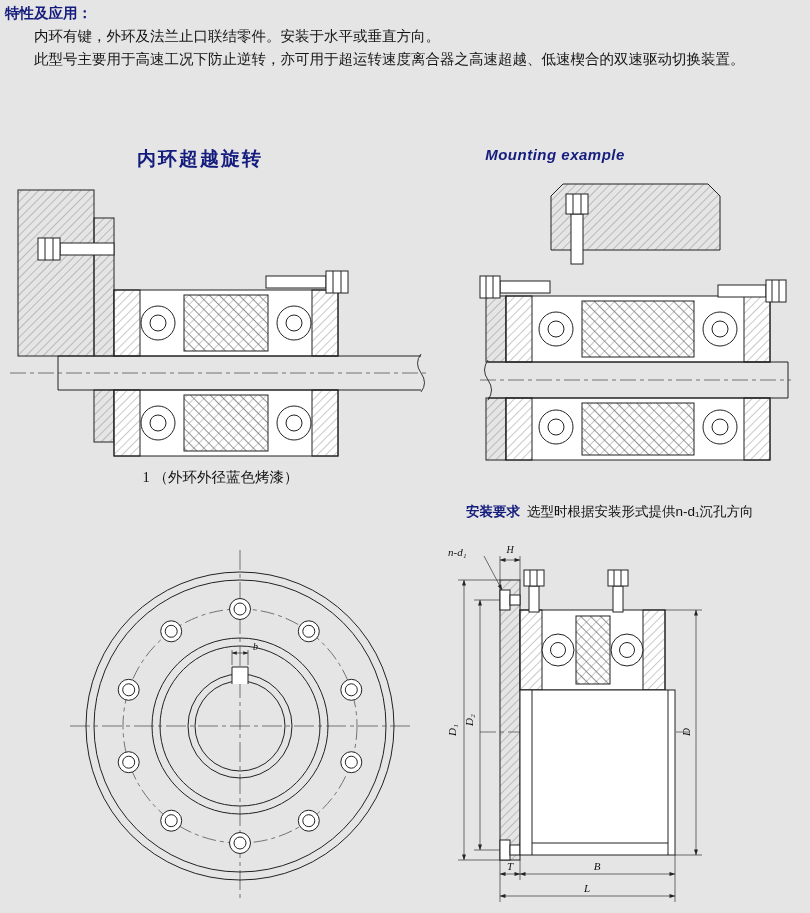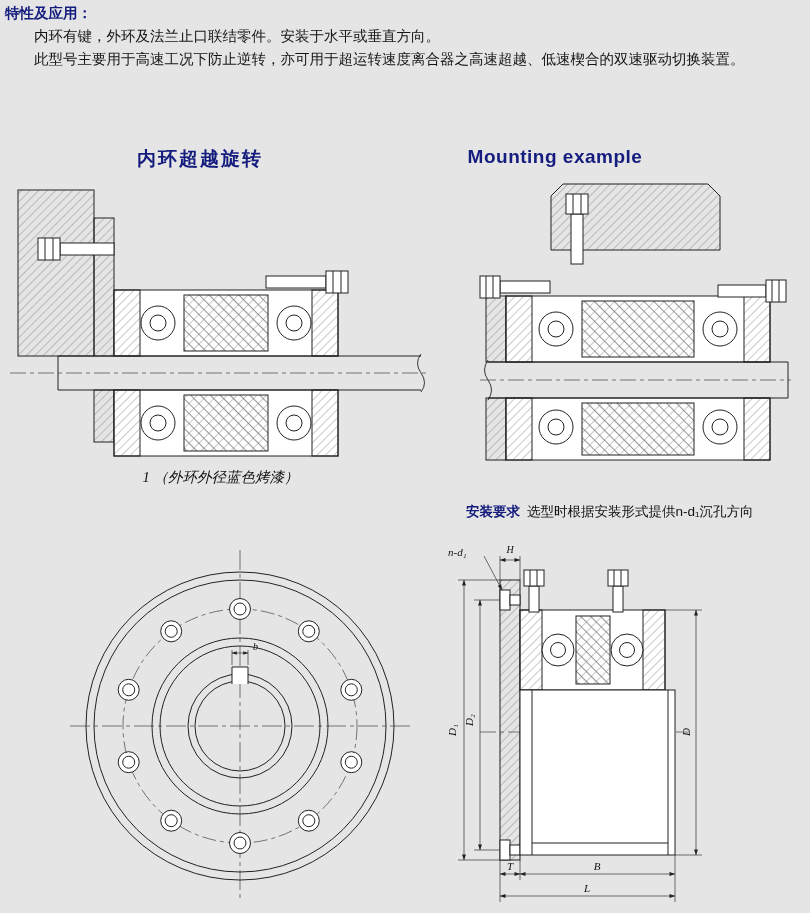--- a/index.html
+++ b/index.html
@@ -9,31 +9,31 @@
     font-family:"Liberation Sans","DejaVu Sans",sans-serif; color:#141414;
   }
   .page { position:absolute; left:0; top:0; width:810px; height:913px; background:#e5e5e5; }
 
   .intro { position:absolute; left:5px; top:2px; width:801px; font-size:14.5px; line-height:23px; }
   .intro-title { font-weight:700; color:#141c7d; font-size:14.5px; }
   .para { text-indent:2em; margin:0; }
 
   .heading { position:absolute; top:146px; font-weight:700; color:#141c7d; }
   .heading-zh { left:60px; width:280px; text-align:center; font-size:19px; letter-spacing:2px; }
-  .heading-en { left:430px; width:250px; text-align:center; font-size:19px; letter-spacing:0.5px; }
+  .heading-en { left:430px; width:250px; text-align:center; font-size:15px; letter-spacing:0.5px;font-style:italic; }
 
   .fig { position:absolute; }
   .fig-1 { left:8px;  top:178px; }
   .fig-2 { left:478px; top:180px; }
   .front-view { left:70px; top:550px; }
   .section-view { left:440px; top:540px; }
 
   .caption {
     position:absolute; top:468px; text-align:center;
-    font-family:"Liberation Serif","DejaVu Serif",serif; font-size:14.5px; color:#111;font-style:italic;
+    font-family:"Liberation Serif","DejaVu Serif",serif; font-size:14.5px; color:#111;
   }
   .caption-1 { left:8px;  width:425px; }
   .caption-2 { left:478px; width:315px; }
 
   .note { position:absolute; left:466px; top:503px; width:344px; font-size:13.5px; color:#111; white-space:nowrap; }
   .note-label { font-weight:700; color:#141c7d; margin-right:7px; }
 
   .dimtxt { font:italic 11px "Liberation Serif","DejaVu Serif",serif; fill:#111; }
   .dimtxt-sm { font:italic 10px "Liberation Serif","DejaVu Serif",serif; fill:#111; }
 </style>

